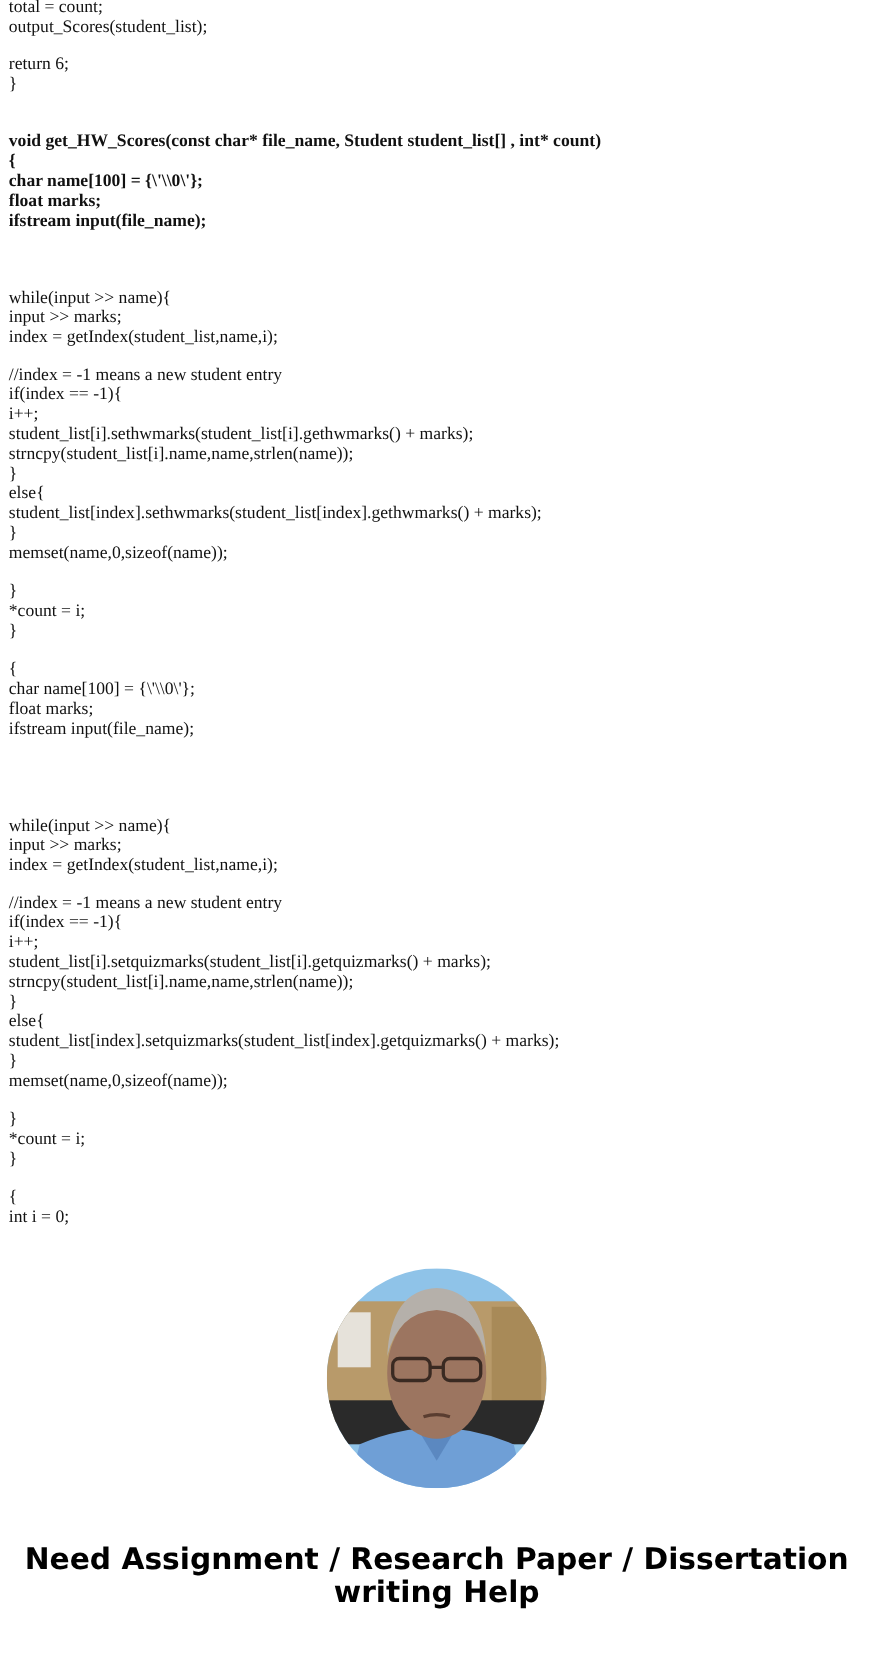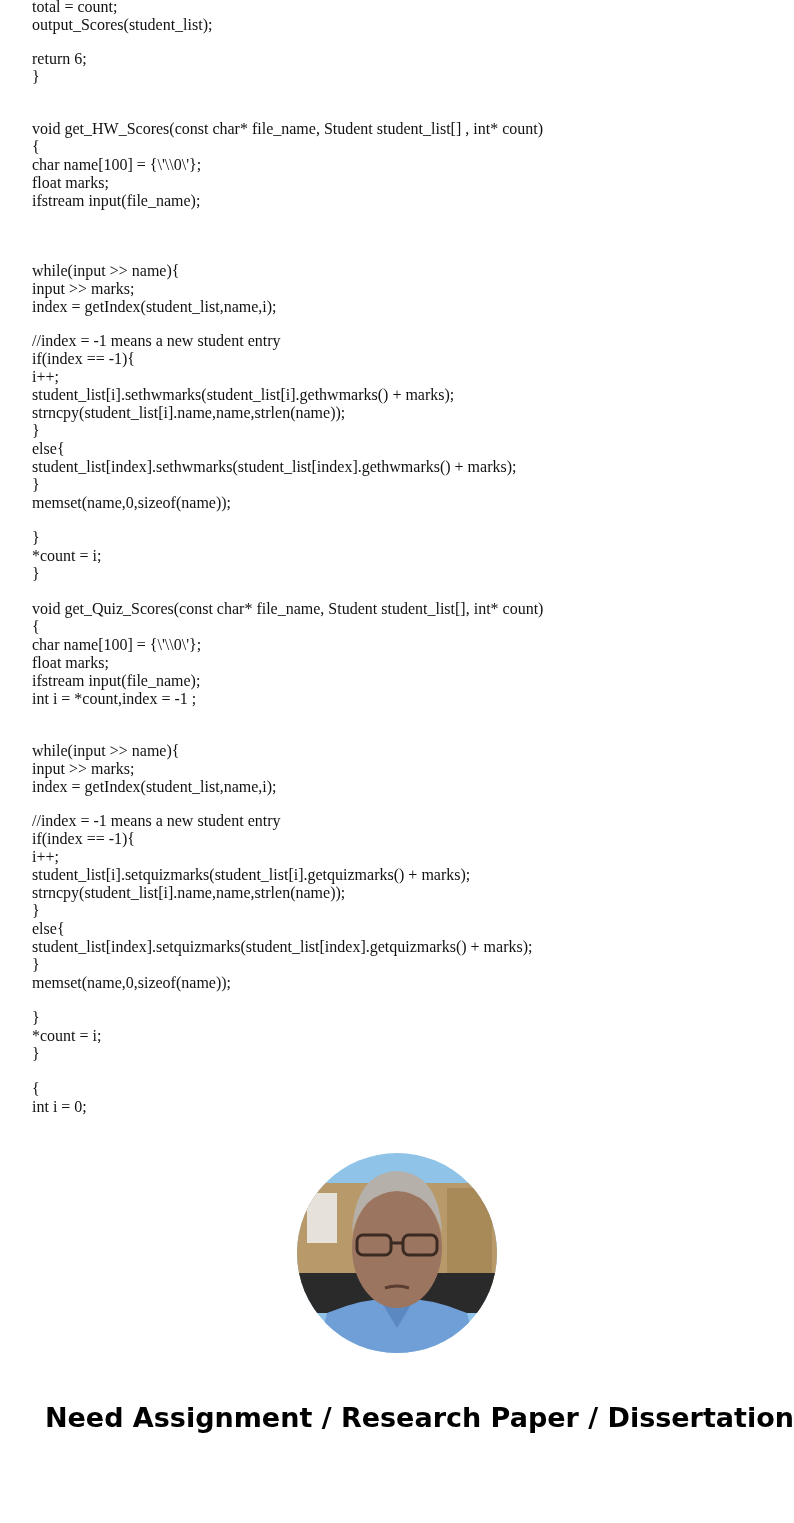--- a/index.html
+++ b/index.html
@@ -1,49 +1,48 @@
 <!DOCTYPE html>
 <html><head>
   <meta charset="utf-8">
   <style>
     html, body { margin: 0; padding: 0; background: #ffffff; }
     body { width: 794px; height: 1523px; position: relative; overflow: hidden; }
     .code-area {
       position: absolute; left: 0; top: 0; width: 726px; height: 1122px;
       overflow: hidden;
-      margin-left: 24px;
     }
     .block {
       position: absolute; left: 8px; margin: 0;
       font-family: "Liberation Serif", serif; font-size: 16px; line-height: 18px;
       color: #111111; white-space: pre;
     }
     .line { display: block; height: 18px; }
     .avatar {
       position: absolute; left: 297px; top: 1153px; width: 200px; height: 200px;
       border-radius: 50%; overflow: hidden;
     }
     .promo {
-      position: absolute; left: 0; top: 1403px; width: 794px; text-align: right;
+      position: absolute; left: 0; top: 1403px; width: 794px; text-align: center;
       font-family: "DejaVu Sans", sans-serif; font-weight: bold; font-size: 27px;
       line-height: 30px; color: #000000;
     }
     .promo span { display: block; }
   </style>
 </head>
 <body>
 
 <div class="code-area" id="code-area">
     <div class="block" style="top: -2px;"><span class="line">total = count;</span><span class="line">output_Scores(student_list);</span></div>
     <div class="block" style="top: 50px;"><span class="line">return 6;</span><span class="line">}</span></div>
-    <div class="block" style="top: 120px;"><span class="line">void get_HW_Scores(const char* file_name, Student student_list[] , int* count)</span><span class="line">{</span><span class="line">char name[100] = {\'\\0\'};</span><span class="line">float marks;</span><span class="line">ifstream input(file_name);</span></div>
+    <div class="block" style="top: 120px; font-weight: bold;"><span class="line">void get_HW_Scores(const char* file_name, Student student_list[] , int* count)</span><span class="line">{</span><span class="line">char name[100] = {\'\\0\'};</span><span class="line">float marks;</span><span class="line">ifstream input(file_name);</span></div>
     <div class="block" style="top: 262px;"><span class="line">while(input &gt;&gt; name){</span><span class="line">input &gt;&gt; marks;</span><span class="line">index = getIndex(student_list,name,i);</span></div>
     <div class="block" style="top: 332px;"><span class="line">//index = -1 means a new student entry</span><span class="line">if(index == -1){</span><span class="line">i++;</span><span class="line">student_list[i].sethwmarks(student_list[i].gethwmarks() + marks);</span><span class="line">strncpy(student_list[i].name,name,strlen(name));</span><span class="line">}</span><span class="line">else{</span><span class="line">student_list[index].sethwmarks(student_list[index].gethwmarks() + marks);</span><span class="line">}</span><span class="line">memset(name,0,sizeof(name));</span></div>
     <div class="block" style="top: 529px;"><span class="line">}</span><span class="line">*count = i;</span><span class="line">}</span></div>
-    <div class="block" style="top: 600px;"><span class="line">void get_Quiz_Scores(const char* file_name, Student student_list[], int* count)</span><span class="line">{</span><span class="line">char name[100] = {\'\\0\'};</span><span class="line">float marks;</span><span class="line">ifstream input(file_name);</span><span class="line">int i = *count,index = -1 ;</span></div>
+    <div class="block" style="top: 600px;"><span class="line">{</span><span class="line">char name[100] = {\'\\0\'};</span><span class="line">float marks;</span><span class="line">ifstream input(file_name);</span></div>
     <div class="block" style="top: 742px;"><span class="line">while(input &gt;&gt; name){</span><span class="line">input &gt;&gt; marks;</span><span class="line">index = getIndex(student_list,name,i);</span></div>
     <div class="block" style="top: 812px;"><span class="line">//index = -1 means a new student entry</span><span class="line">if(index == -1){</span><span class="line">i++;</span><span class="line">student_list[i].setquizmarks(student_list[i].getquizmarks() + marks);</span><span class="line">strncpy(student_list[i].name,name,strlen(name));</span><span class="line">}</span><span class="line">else{</span><span class="line">student_list[index].setquizmarks(student_list[index].getquizmarks() + marks);</span><span class="line">}</span><span class="line">memset(name,0,sizeof(name));</span></div>
     <div class="block" style="top: 1009px;"><span class="line">}</span><span class="line">*count = i;</span><span class="line">}</span></div>
     <div class="block" style="top: 1080px;"><span class="line">{</span><span class="line">int i = 0;</span></div>
   </div>
 
 <div class="avatar">
   <svg width="200" height="200" viewBox="0 0 200 200">
     <rect x="0" y="0" width="200" height="200" fill="#8fc3e8"></rect>
     <rect x="0" y="30" width="200" height="110" fill="#b89a6a"></rect>
@@ -56,13 +55,14 @@
     <path d="M55 80 Q58 20 100 18 Q142 20 145 80 Q135 40 100 38 Q65 40 55 80 Z" fill="#b5b0aa"></path>
     <rect x="60" y="82" width="34" height="20" rx="6" fill="none" stroke="#3a2a22" stroke-width="3"></rect>
     <rect x="106" y="82" width="34" height="20" rx="6" fill="none" stroke="#3a2a22" stroke-width="3"></rect>
     <line x1="94" y1="90" x2="106" y2="90" stroke="#3a2a22" stroke-width="3"></line>
     <path d="M88 135 Q100 131 112 135" stroke="#5a3d30" stroke-width="3" fill="none"></path>
   </svg>
 </div>
 
 <div class="promo">
   <span>Need Assignment / Research Paper / Dissertation</span>
+  <span>writing Help</span>
 </div>
 
 </body></html>

